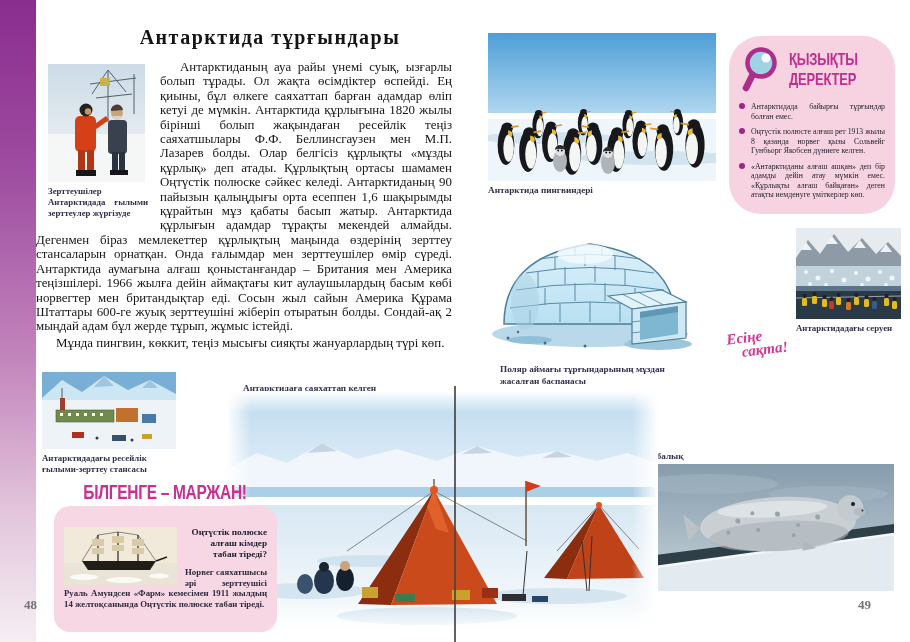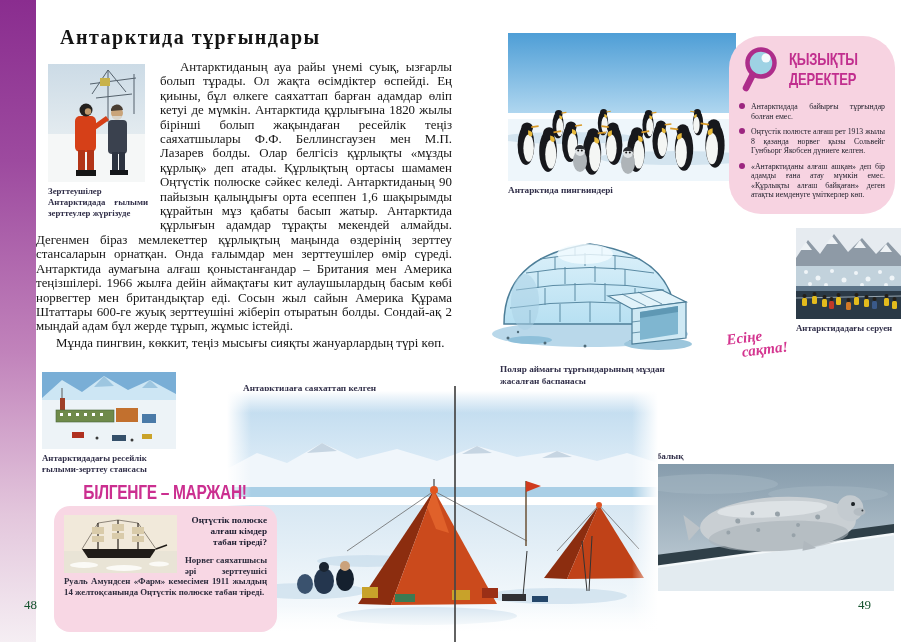--- a/index.html
+++ b/index.html
@@ -2,21 +2,21 @@
 <html><head>
 <meta charset="utf-8">
 <style>
   html,body{margin:0;padding:0;background:#ffffff;}
   #root{position:relative;width:910px;height:642px;background:#fff;overflow:hidden;
         font-family:"Liberation Serif",serif;color:#151515;}
   .left-bar{position:absolute;left:0;top:0;width:36px;height:642px;
     background:linear-gradient(180deg,#8a2d8f 0%,#9d4a9f 25%,#c183bb 55%,#e3c6dc 80%,#f5eef3 100%);}
   .spine{position:absolute;left:454px;top:386px;width:2px;height:256px;background:#474747;opacity:.85;z-index:8;}
 
-  .page-title{position:absolute;left:60px;top:26px;width:420px;text-align:left;
+  .page-title{position:absolute;left:60px;top:26px;width:420px;text-align:center;
     font-size:20px;font-weight:bold;letter-spacing:1.5px;color:#141414;}
 
   .article{position:absolute;left:36px;top:60px;width:416px;font-size:12.9px;line-height:14.4px;
     text-align:justify;}
   .fig-left{float:left;width:100px;margin:4px 12px 2px 12px;}
   .ph{display:block;border:0;}
   .figcap{font-size:8.8px;line-height:11px;font-weight:bold;color:#32304a;margin-top:4px;}
   p.body{margin:0;text-indent:20px;}
   p.body + p.body{margin-top:2px;}
 
@@ -28,31 +28,31 @@
   .tent .fade{position:absolute;z-index:3;}
   .fade.t{left:0;top:0;right:0;height:22px;background:linear-gradient(180deg,#fff,rgba(255,255,255,0));}
   .fade.b{left:0;bottom:0;right:0;height:26px;background:linear-gradient(0deg,#fff,rgba(255,255,255,0));}
   .fade.l{left:0;top:0;bottom:0;width:24px;background:linear-gradient(90deg,#fff,rgba(255,255,255,0));}
   .fade.r{right:0;top:0;bottom:0;width:26px;background:linear-gradient(270deg,#fff,rgba(255,255,255,0));}
 
   .bilgenge{position:absolute;left:52px;top:484px;width:226px;text-align:center;z-index:4;
     font-family:"Liberation Sans",sans-serif;font-weight:bold;font-size:15.5px;color:#cb2f90;
     transform:scaleY(1.25);letter-spacing:-0.3px;}
   .fact-box{position:absolute;left:54px;top:506px;width:223px;height:126px;background:#f8d7e4;
-    border-radius:16px;box-sizing:border-box;padding:8px 10px 6px;z-index:4;
+    border-radius:16px;box-sizing:border-box;padding:20px 10px 6px;z-index:4;
     font-size:8.8px;line-height:10.6px;font-weight:bold;color:#2c2b3c;}
   .ship-wrap{float:left;width:113px;height:58px;margin:1px 8px 3px 0;}
   .fact-q{text-align:right;font-size:9.2px;line-height:11px;color:#202033;margin:1px 0 7px;}
   .fact-a{text-align:justify;margin:0;}
 
-  .pagenum{position:absolute;font-size:13px;font-weight:normal;color:#14532d;z-index:9;}
+  .pagenum{position:absolute;font-size:13px;font-weight:bold;color:#737373;z-index:9;}
   #pn48{left:24px;top:597px;}
   #pn49{left:858px;top:597px;}
 
-  .fig-penguins{position:absolute;left:508px;top:33px;width:272px;}
+  .fig-penguins{position:absolute;left:488px;top:33px;width:272px;}
   .facts-box{position:absolute;left:729px;top:36px;width:166px;height:178px;background:#f7d3e1;
     border-radius:32px;box-sizing:border-box;padding:9px 10px 6px;}
   .facts-head{display:flex;align-items:center;gap:6px;}
   .facts-title{font-family:"Liberation Sans",sans-serif;font-weight:bold;font-size:13px;line-height:15px;
     color:#c12e8e;transform:scaleY(1.3);letter-spacing:-0.2px;}
   ul.facts{list-style:none;margin:9px 0 0;padding:0;}
   ul.facts li{display:flex;gap:6px;font-size:7.8px;line-height:9.5px;font-weight:normal;color:#23232e;
     margin-bottom:6px;text-align:justify;}
   ul.facts .dot{flex:none;width:6px;height:6px;border-radius:50%;background:#9c2680;margin-top:1px;}
 
@@ -319,21 +319,21 @@
       <li>
           <span class="dot"></span>
           <span>Антарктидада байырғы тұрғындар болған емес.</span>
         </li>
       <li>
           <span class="dot"></span>
           <span>Оңтүстік полюсте алғаш рет 1913 жылы 8 қазанда норвег қызы Сольвейг Гунбьорг Якобсен дүниеге келген.</span>
         </li>
       <li>
           <span class="dot"></span>
-          <span>«Антарктиданы алғаш ашқан» деп бір адамды ғана атау мүмкін емес. «Құрлықты алғаш байқаған» деген атақты иемденуге үміткерлер көп.</span>
+          <span>«Антарктиданы алғаш ашқан» деп бір адамды дейін атау мүмкін емес. «Құрлықты алғаш байқаған» деген атақты иемденуге үміткерлер көп.</span>
         </li>
     </ul>
   </div>
 
   <div class="fig-igloo">
     <svg width="212" height="142" viewBox="0 0 212 142">
       <defs>
         <linearGradient id="ig" x1="0" y1="0" x2="0" y2="1">
           <stop offset="0" stop-color="#ddf1fa"></stop>
             <stop offset="1" stop-color="#b7e0f2"></stop>

